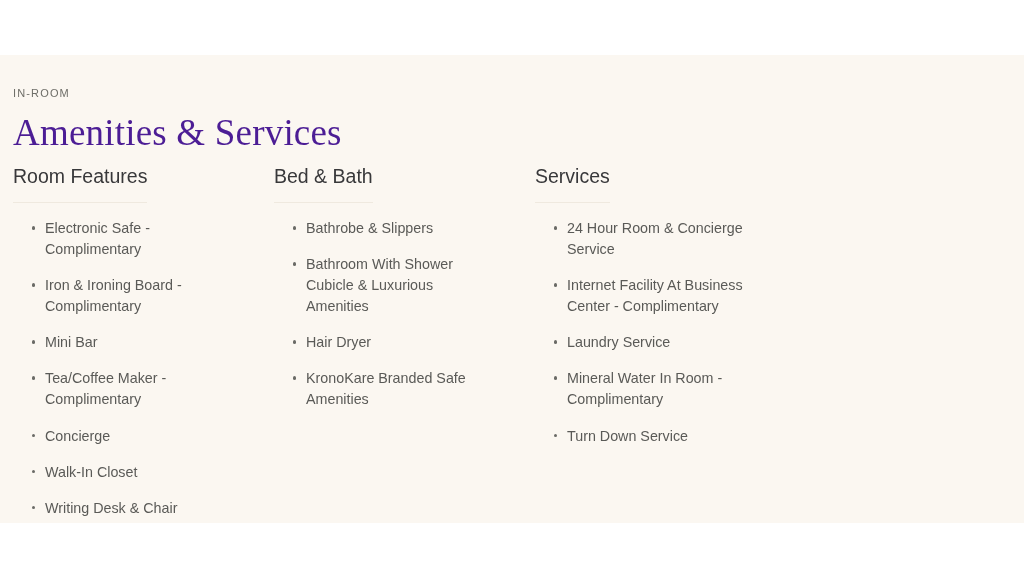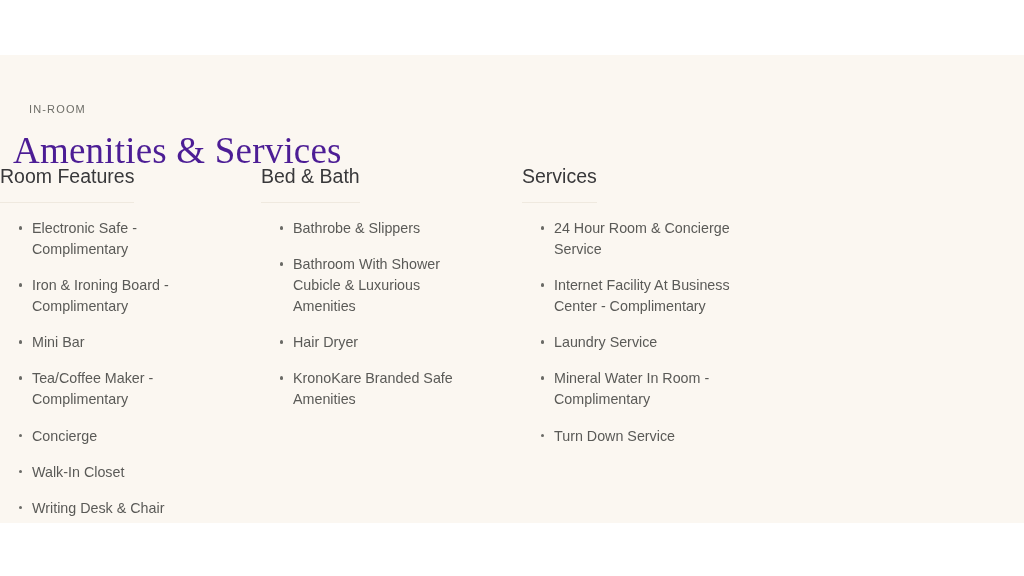--- a/index.html
+++ b/index.html
@@ -33,21 +33,21 @@
     left: 13px;
     top: 33px;
   }
   .eyebrow {
     font-family: "Liberation Sans", sans-serif;
     font-size: 11px;
     letter-spacing: 1.15px;
     color: #6e6e68;
     text-transform: uppercase;
     line-height: 1;
-    margin: 16px;
+    margin: 0;
     white-space: nowrap;
   }
   .page-title {
     font-family: "Liberation Serif", serif;
     font-size: 37px;
     font-weight: 400;
     color: #4c1d95;
     line-height: 1.08;
     margin: 14px 0 0 0;
     white-space: nowrap;
@@ -60,20 +60,21 @@
     left: 0;
     top: 110px;
     width: 1024px;
     display: flex;
     align-items: flex-start;
   }
   .column {
     width: 261px;
     flex: 0 0 261px;
     box-sizing: border-box;
+    padding-left: 13px;
     padding-right: 20px;
   }
   .column-title {
     font-family: "Liberation Sans", sans-serif;
     font-size: 19.5px;
     font-weight: 400;
     color: #38383a;
     line-height: 1.2;
     margin: 0;
     white-space: nowrap;

